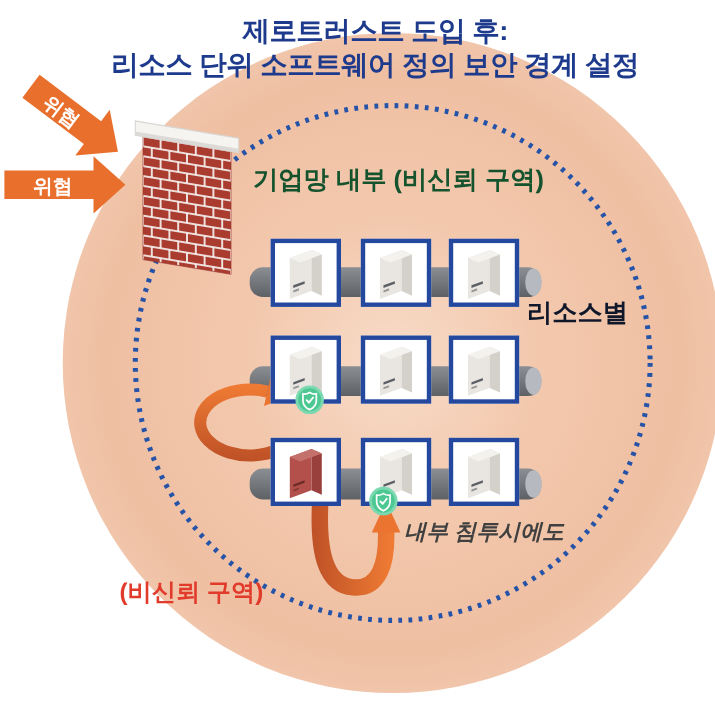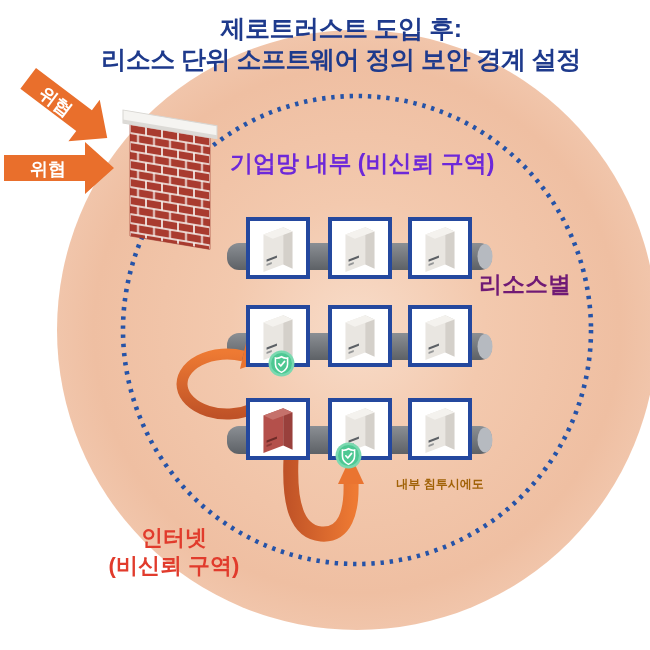--- a/index.html
+++ b/index.html
@@ -22,23 +22,23 @@
     white-space:nowrap;
   }
   
   .server-box{
     width:56px;height:54px;background:#ffffff;border:4px solid #24489e;z-index:2;
     display:flex;align-items:center;justify-content:center;
   }
   .shield{z-index:3;width:29px;height:29px;}
   
   .lbl{z-index:4;font-weight:bold;text-align:center;white-space:nowrap;}
-  #lbl-inner-zone{left:230px;top:148px;width:260px;font-size:23px;color:#6d28d9;}
-  #lbl-resource-zone{left:464px;top:270px;width:122px;font-size:23px;line-height:29px;color:#701a75;}
-  #lbl-breach{left:330px;top:472px;width:220px;font-size:12px;line-height:25px;color:#a16207;}
+  #lbl-inner-zone{left:230px;top:148px;width:260px;font-size:23px;color:#14532d;}
+  #lbl-resource-zone{left:464px;top:270px;width:122px;font-size:23px;line-height:29px;color:#0f172a;}
+  #lbl-breach{left:330px;top:472px;width:220px;font-size:20px;line-height:25px;color:#404040;font-style:italic;}
   #lbl-internet{left:94px;top:524px;width:160px;font-size:22px;line-height:28px;color:#e13b2c;}
   .arrow-label{fill:#ffffff;font-weight:bold;font-size:18px;text-anchor:middle;}
 </style>
 </head>
 <body>
 
 <div id="zone-glow" class="abs"></div>
 
 <svg id="diagram-svg" class="abs" width="650" height="650" viewBox="0 0 650 650">
   <defs>
@@ -216,15 +216,14 @@
 
 <div id="lbl-resource-zone" class="abs lbl">
   <div>리소스별</div>
 </div>
 
 <div id="lbl-breach" class="abs lbl">
   <div>내부 침투시에도</div>
 </div>
 
 <div id="lbl-internet" class="abs lbl">
-  <div>인터넷</div>
   <div>(비신뢰 구역)</div>
 </div>
 
 </body></html>

